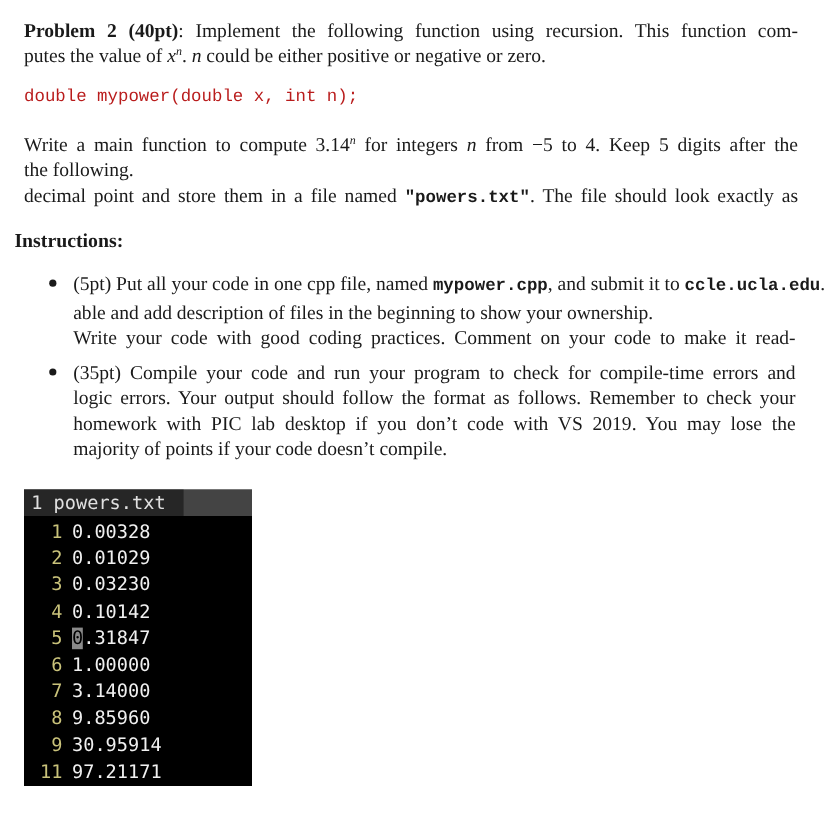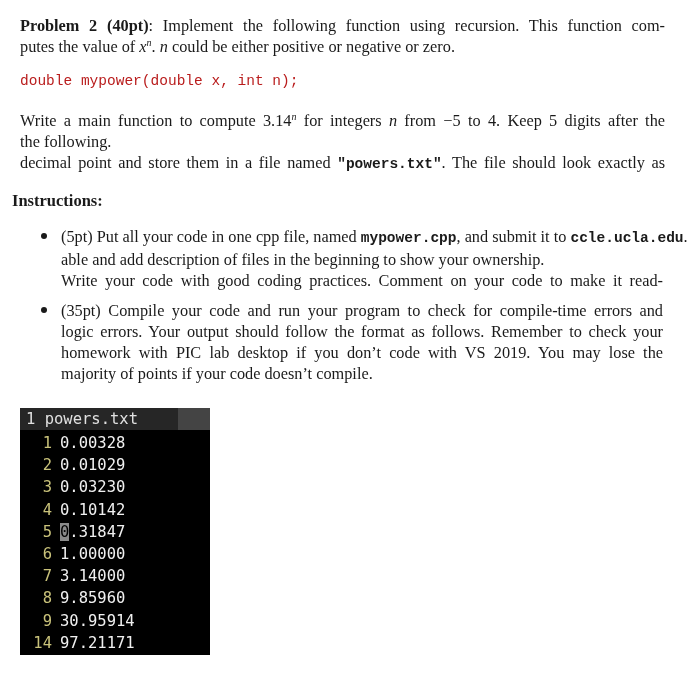--- a/index.html
+++ b/index.html
@@ -38,21 +38,21 @@
       position: absolute; left: 20px; top: 408px; width: 190px; height: 247px;
       background: #000000;
       font-family: "DejaVu Sans Mono", "Liberation Mono", monospace;
       font-size: 15.5px;
     }
     .term-header {
       height: 22px; background: #444444; display: flex;
     }
     .term-tab {
       background: #262626; color: #e0e0e0; padding: 0 6px 0 6px;
-      line-height: 22px; width: 158px; box-sizing: border-box;
+      line-height: 22px; width: 133px; box-sizing: border-box;
     }
     .term-rows { padding-top: 2px; }
     .term-row { height: 22.2px; line-height: 22.2px; white-space: pre; display: flex; }
     .ln { color: #c9c27a; width: 40px; text-align: right; padding-right: 8px; box-sizing: border-box; }
     .val { color: #f0f0f0; }
     .cursor { background: #8a8a8a; color: #000; }
   </style>
 </head>
 <body>
 
@@ -103,15 +103,15 @@
   <div class="term-rows">
     <div class="term-row"><span class="ln">1</span><span class="val"><span>0</span><span>.00328</span></span></div>
     <div class="term-row"><span class="ln">2</span><span class="val"><span>0</span><span>.01029</span></span></div>
     <div class="term-row"><span class="ln">3</span><span class="val"><span>0</span><span>.03230</span></span></div>
     <div class="term-row"><span class="ln">4</span><span class="val"><span>0</span><span>.10142</span></span></div>
     <div class="term-row"><span class="ln">5</span><span class="val"><span class="cursor">0</span><span>.31847</span></span></div>
     <div class="term-row"><span class="ln">6</span><span class="val"><span>1</span><span>.00000</span></span></div>
     <div class="term-row"><span class="ln">7</span><span class="val"><span>3</span><span>.14000</span></span></div>
     <div class="term-row"><span class="ln">8</span><span class="val"><span>9</span><span>.85960</span></span></div>
     <div class="term-row"><span class="ln">9</span><span class="val"><span>3</span><span>0.95914</span></span></div>
-    <div class="term-row"><span class="ln">14</span><span class="val"><span>9</span><span>7.21171</span></span></div>
+    <div class="term-row"><span class="ln">11</span><span class="val"><span>9</span><span>7.21171</span></span></div>
   </div>
 </div>
 
 </body></html>

